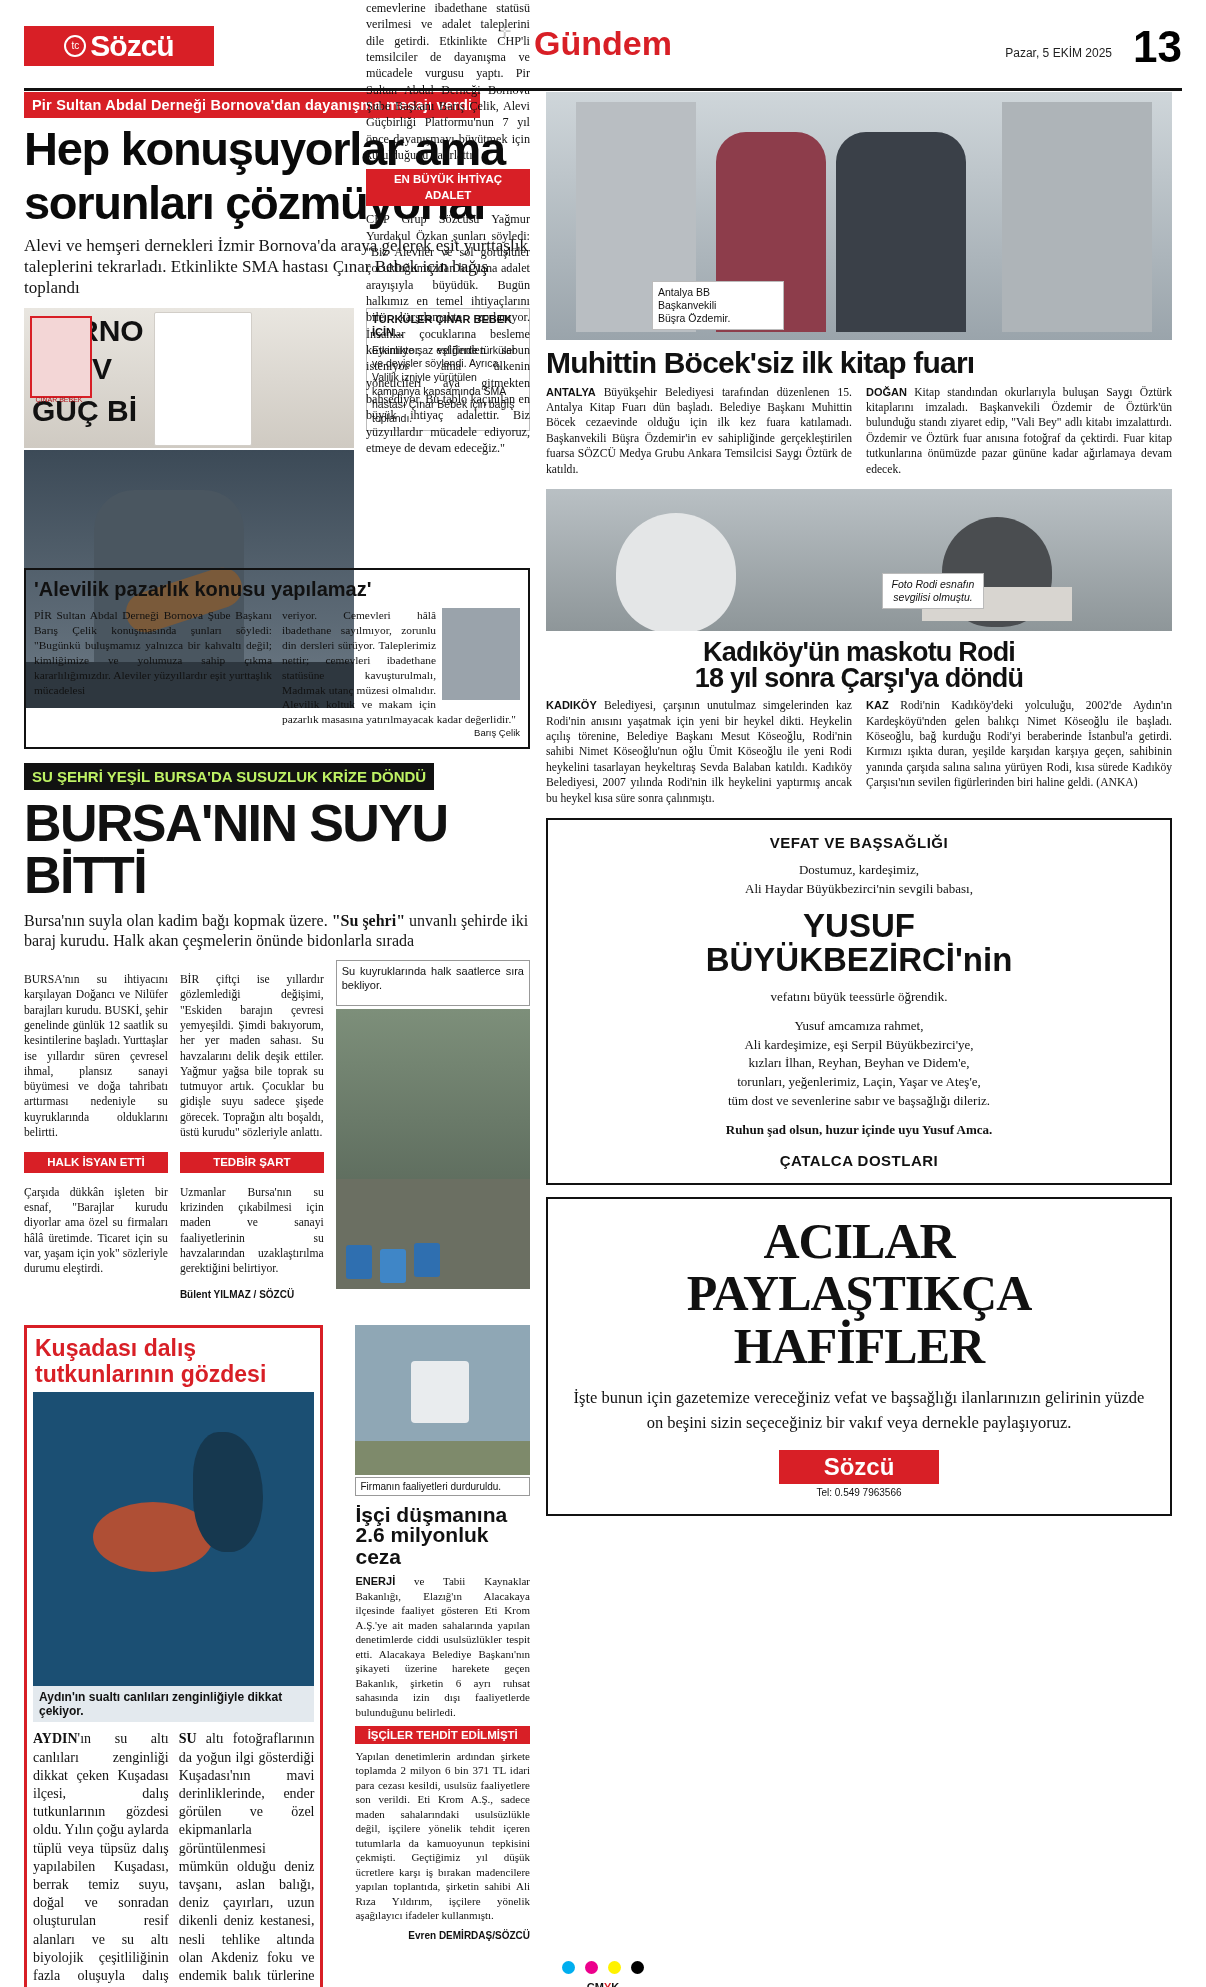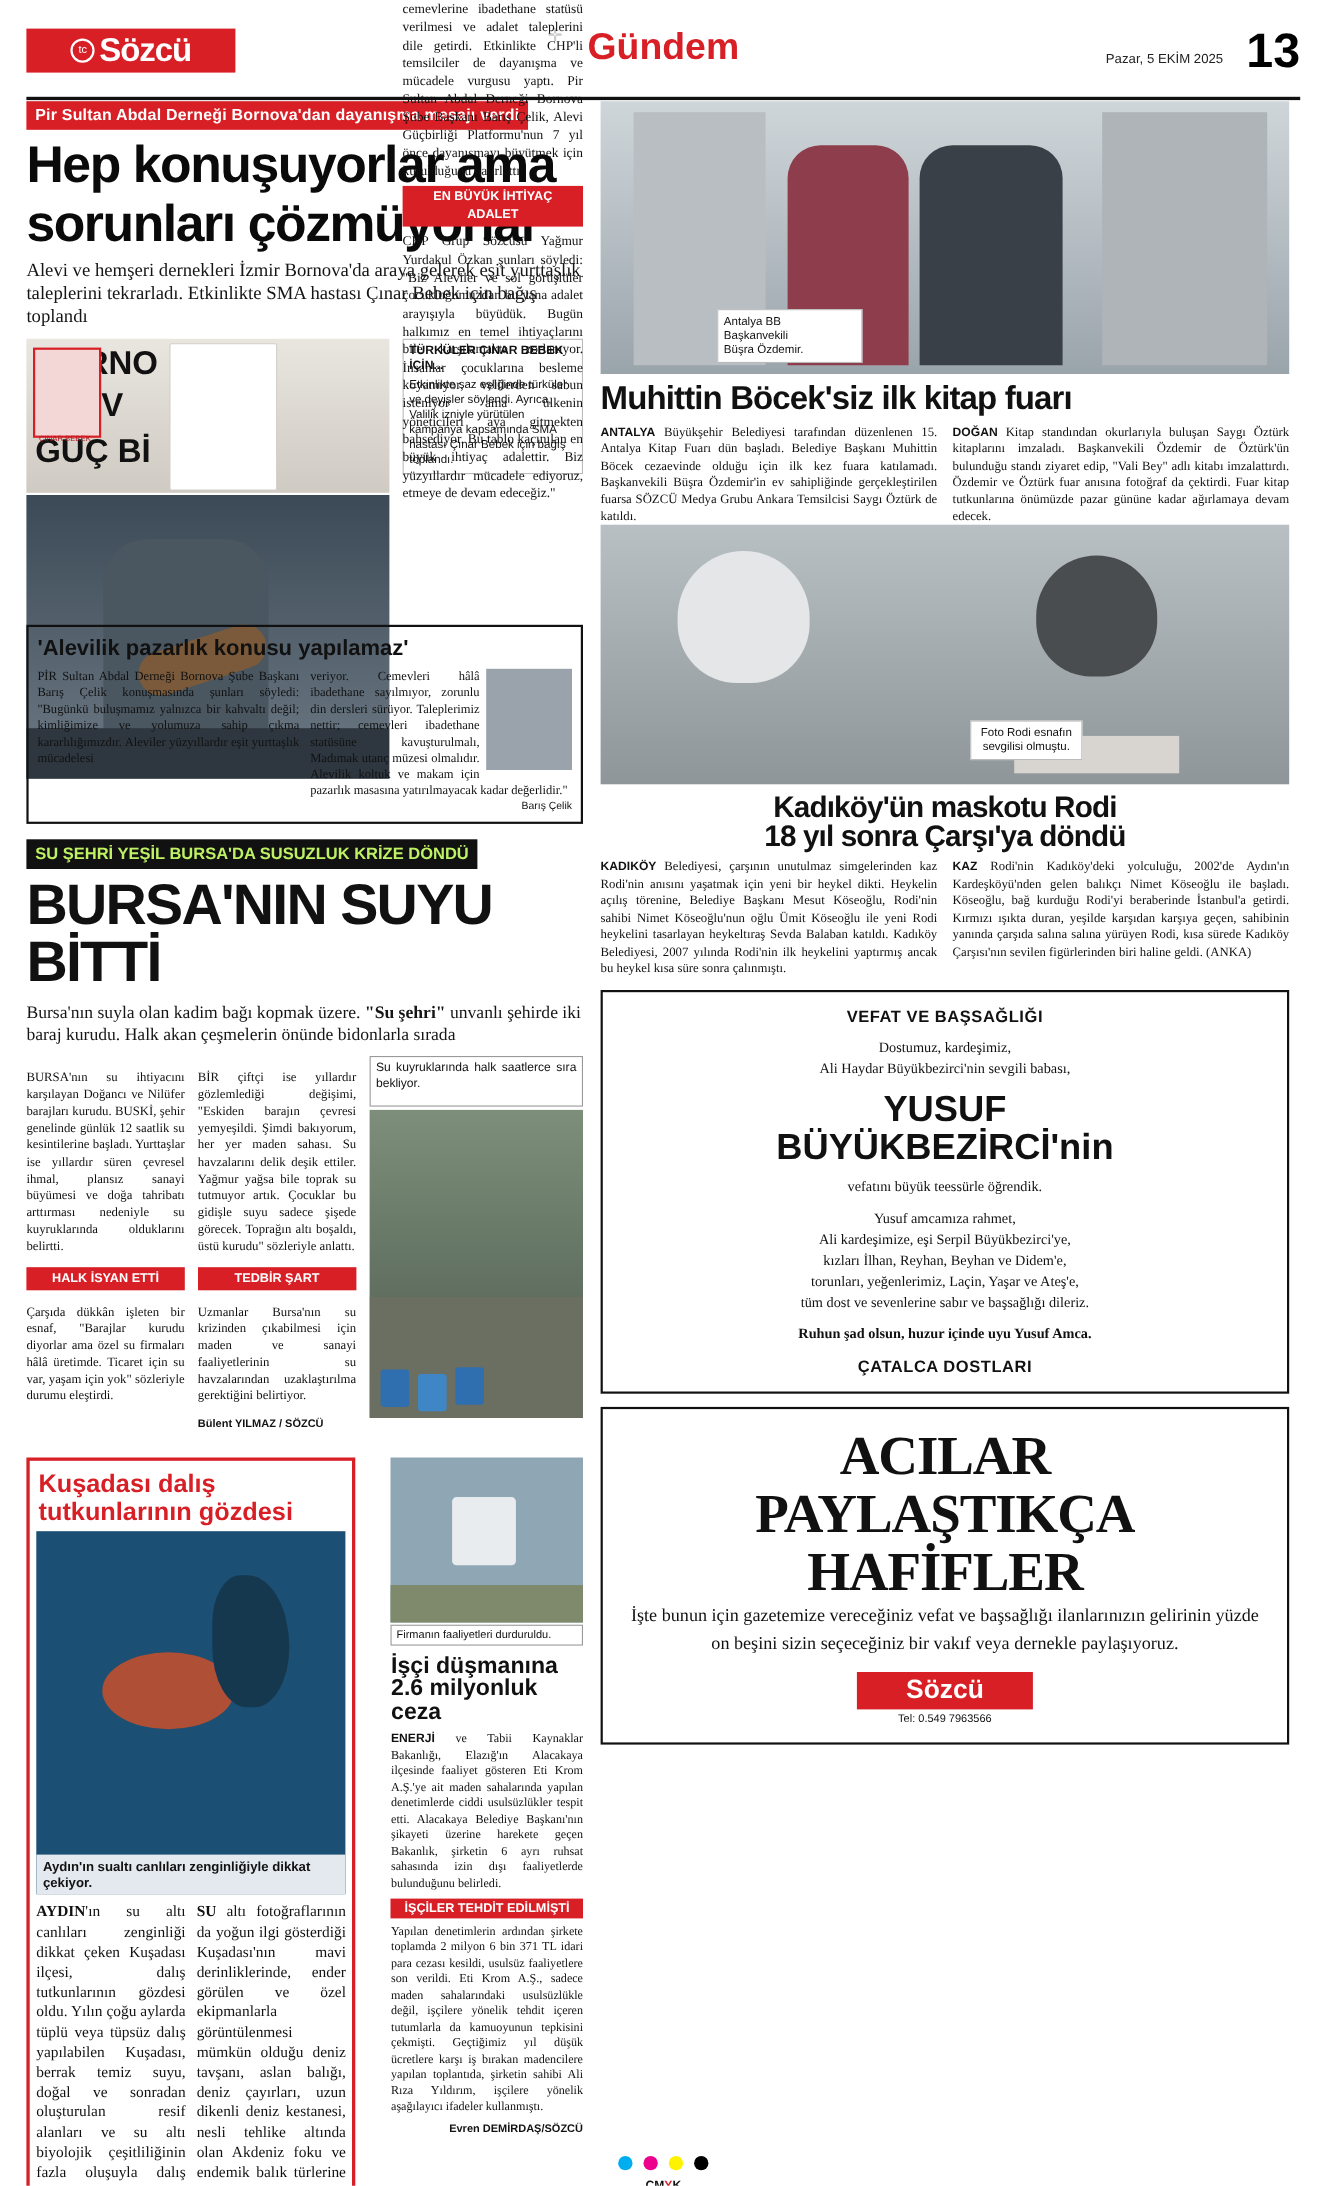--- a/index.html
+++ b/index.html
@@ -94,21 +94,21 @@
   .rbody b{font-family:"Liberation Sans",sans-serif;font-size:11px;}
 
   .obit{border:2px solid #111;padding:14px 16px;text-align:center;margin-top:12px;}
   .obit .t{font-family:"Liberation Sans",sans-serif;font-weight:bold;font-size:15px;letter-spacing:.5px;}
   .obit .l{font-size:13px;margin-top:10px;line-height:1.45;}
   .obit .name{font-family:"Liberation Sans",sans-serif;font-weight:bold;font-size:33px;line-height:1.05;margin:10px 0 8px 0;}
   .obit .sig{font-family:"Liberation Sans",sans-serif;font-weight:bold;font-size:15px;margin-top:12px;letter-spacing:.5px;}
 
   .ad{border:2px solid #111;padding:16px;text-align:center;margin-top:12px;}
   .ad .a1{font-family:"Liberation Serif",serif;font-weight:bold;font-size:50px;line-height:1.05;letter-spacing:-1px;}
-  .ad .a2{font-size:16.5px;line-height:1.5;margin-top:2px;}
+  .ad .a2{font-size:16.5px;line-height:1.5;margin-top:14px;}
   .adlogo{display:inline-flex;align-items:center;justify-content:center;background:#d81f26;width:160px;height:34px;margin-top:14px;}
   .adlogo span{color:#fff;font-family:"Liberation Sans",sans-serif;font-weight:bold;font-size:24px;}
   .adtel{font-family:"Liberation Sans",sans-serif;font-size:10px;margin-top:3px;}
 
   
   .bottom{display:flex;gap:32px;margin-top:14px;}
   .kusa{width:300px;border:3px solid #d81f26;padding:6px;}
   .kusa h4{font-family:"Liberation Sans",sans-serif;font-weight:bold;color:#d81f26;font-size:23px;line-height:1.05;margin:2px 0 6px 2px;}
   .kusa .img{height:330px;background:#1b4f73;position:relative;overflow:hidden;}
   .kusa .band{position:absolute;left:0;right:0;bottom:0;background:rgba(255,255,255,.88);font-family:"Liberation Sans",sans-serif;font-weight:bold;font-size:12px;padding:4px 6px;}
@@ -288,21 +288,21 @@
           <div>Büşra Özdemir.</div>
         </div>
       </div>
 
       <div class="rhead">Muhittin Böcek'siz ilk kitap fuarı</div>
       <div class="rbody">
         <div><b>ANTALYA</b> <span>Büyükşehir Belediyesi tarafından düzenlenen 15. Antalya Kitap Fuarı dün başladı. Belediye Başkanı Muhittin Böcek cezaevinde olduğu için ilk kez fuara katılamadı. Başkanvekili Büşra Özdemir'in ev sahipliğinde gerçekleştirilen fuarsa SÖZCÜ Medya Grubu Ankara Temsilcisi Saygı Öztürk de katıldı.</span></div>
         <div><b>DOĞAN</b> <span>Kitap standından okurlarıyla buluşan Saygı Öztürk kitaplarını imzaladı. Başkanvekili Özdemir de Öztürk'ün bulunduğu standı ziyaret edip, "Vali Bey" adlı kitabı imzalattırdı. Özdemir ve Öztürk fuar anısına fotoğraf da çektirdi. Fuar kitap tutkunlarına önümüzde pazar gününe kadar ağırlamaya devam edecek.</span></div>
       </div>
 
-      <div class="photo bird" style="height:236px;position:relative;">
+      <div class="photo bird" style="height:142px;margin-top:12px;position:relative;font-style:italic;">
         <div style="position:absolute;left:70px;top:24px;width:120px;height:120px;background:#e4e6e7;border-radius:50% 50% 45% 45%;"></div>
         <div style="position:absolute;right:120px;top:28px;width:110px;height:110px;background:#4a4d50;border-radius:50% 50% 45% 45%;"></div>
         <div style="position:absolute;right:100px;bottom:10px;width:150px;height:34px;background:#d8d5d0;"></div>
         <div class="ph-cap" style="right:188px;bottom:22px;width:90px;text-align:center;">Foto Rodi esnafın sevgilisi olmuştu.</div>
       </div>
 
       <div class="rhead small" style="text-align:center;">Kadıköy'ün maskotu Rodi</div>
       <div class="rhead small" style="text-align:center;margin-top:-8px;">18 yıl sonra Çarşı'ya döndü</div>
       <div class="rbody">
         <div><b>KADIKÖY</b> <span>Belediyesi, çarşının unutulmaz simgelerinden kaz Rodi'nin anısını yaşatmak için yeni bir heykel dikti. Heykelin açılış törenine, Belediye Başkanı Mesut Köseoğlu, Rodi'nin sahibi Nimet Köseoğlu'nun oğlu Ümit Köseoğlu ile yeni Rodi heykelini tasarlayan heykeltıraş Sevda Balaban katıldı. Kadıköy Belediyesi, 2007 yılında Rodi'nin ilk heykelini yaptırmış ancak bu heykel kısa süre sonra çalınmıştı.</span></div>

